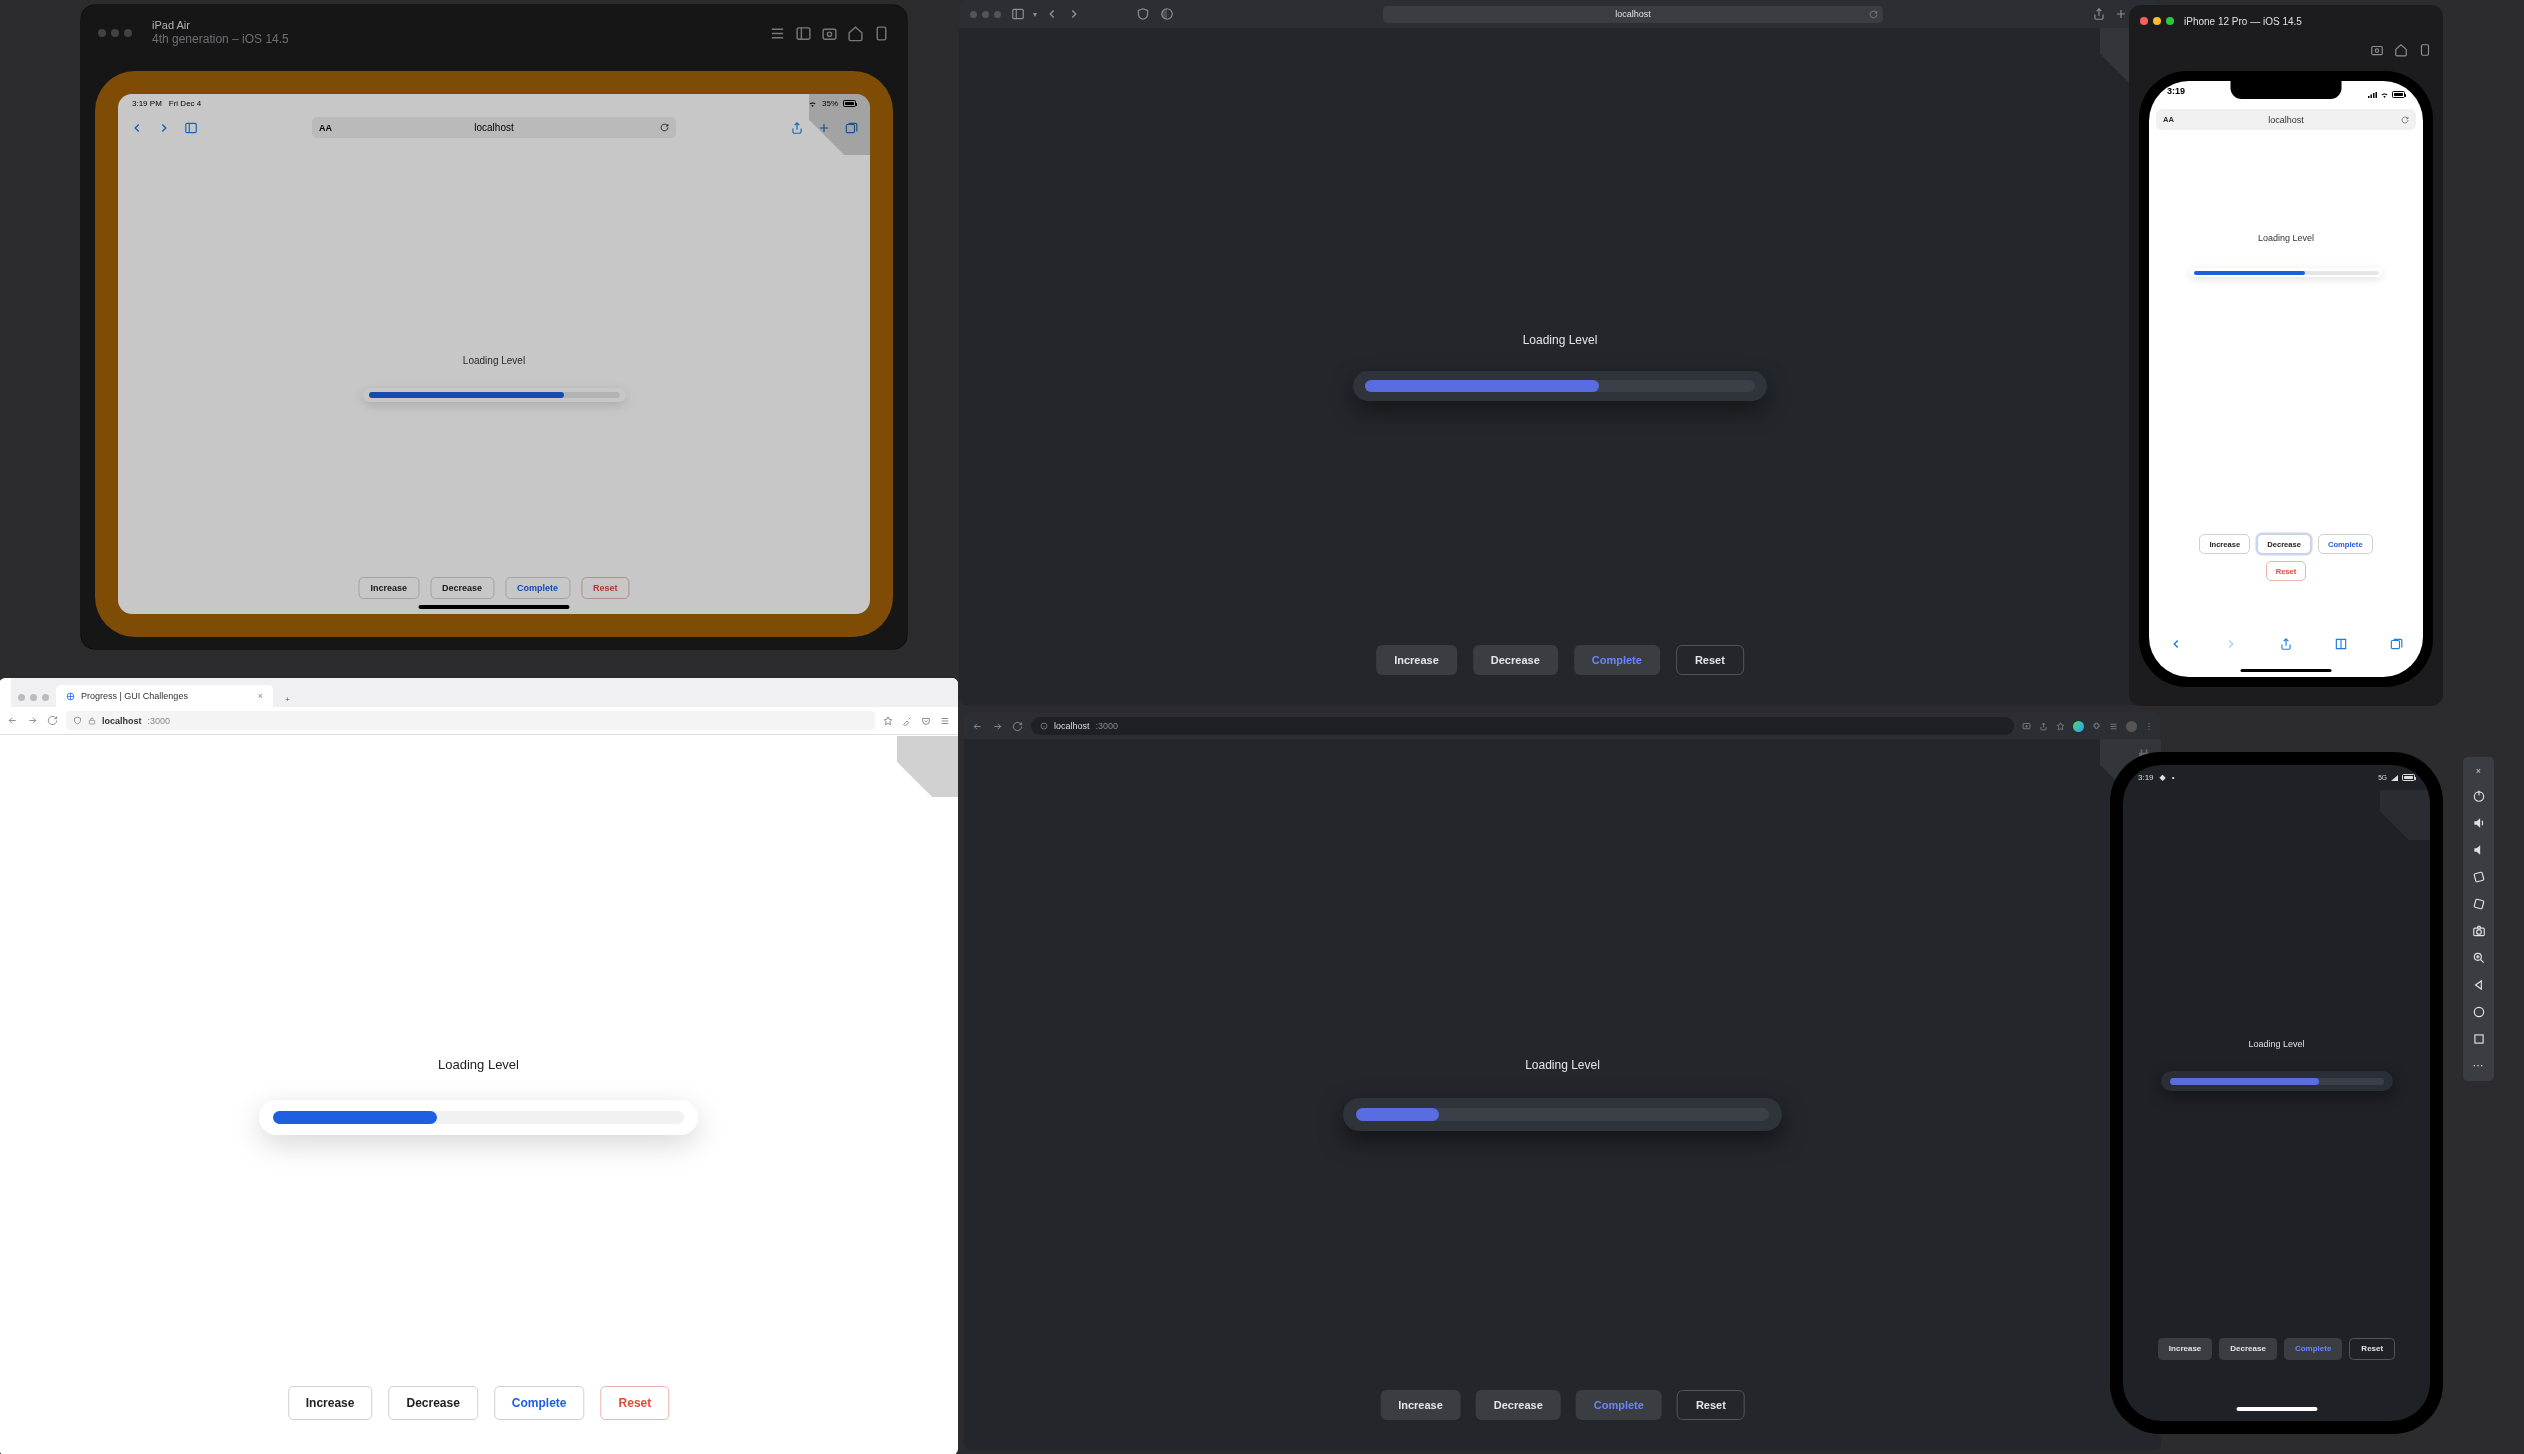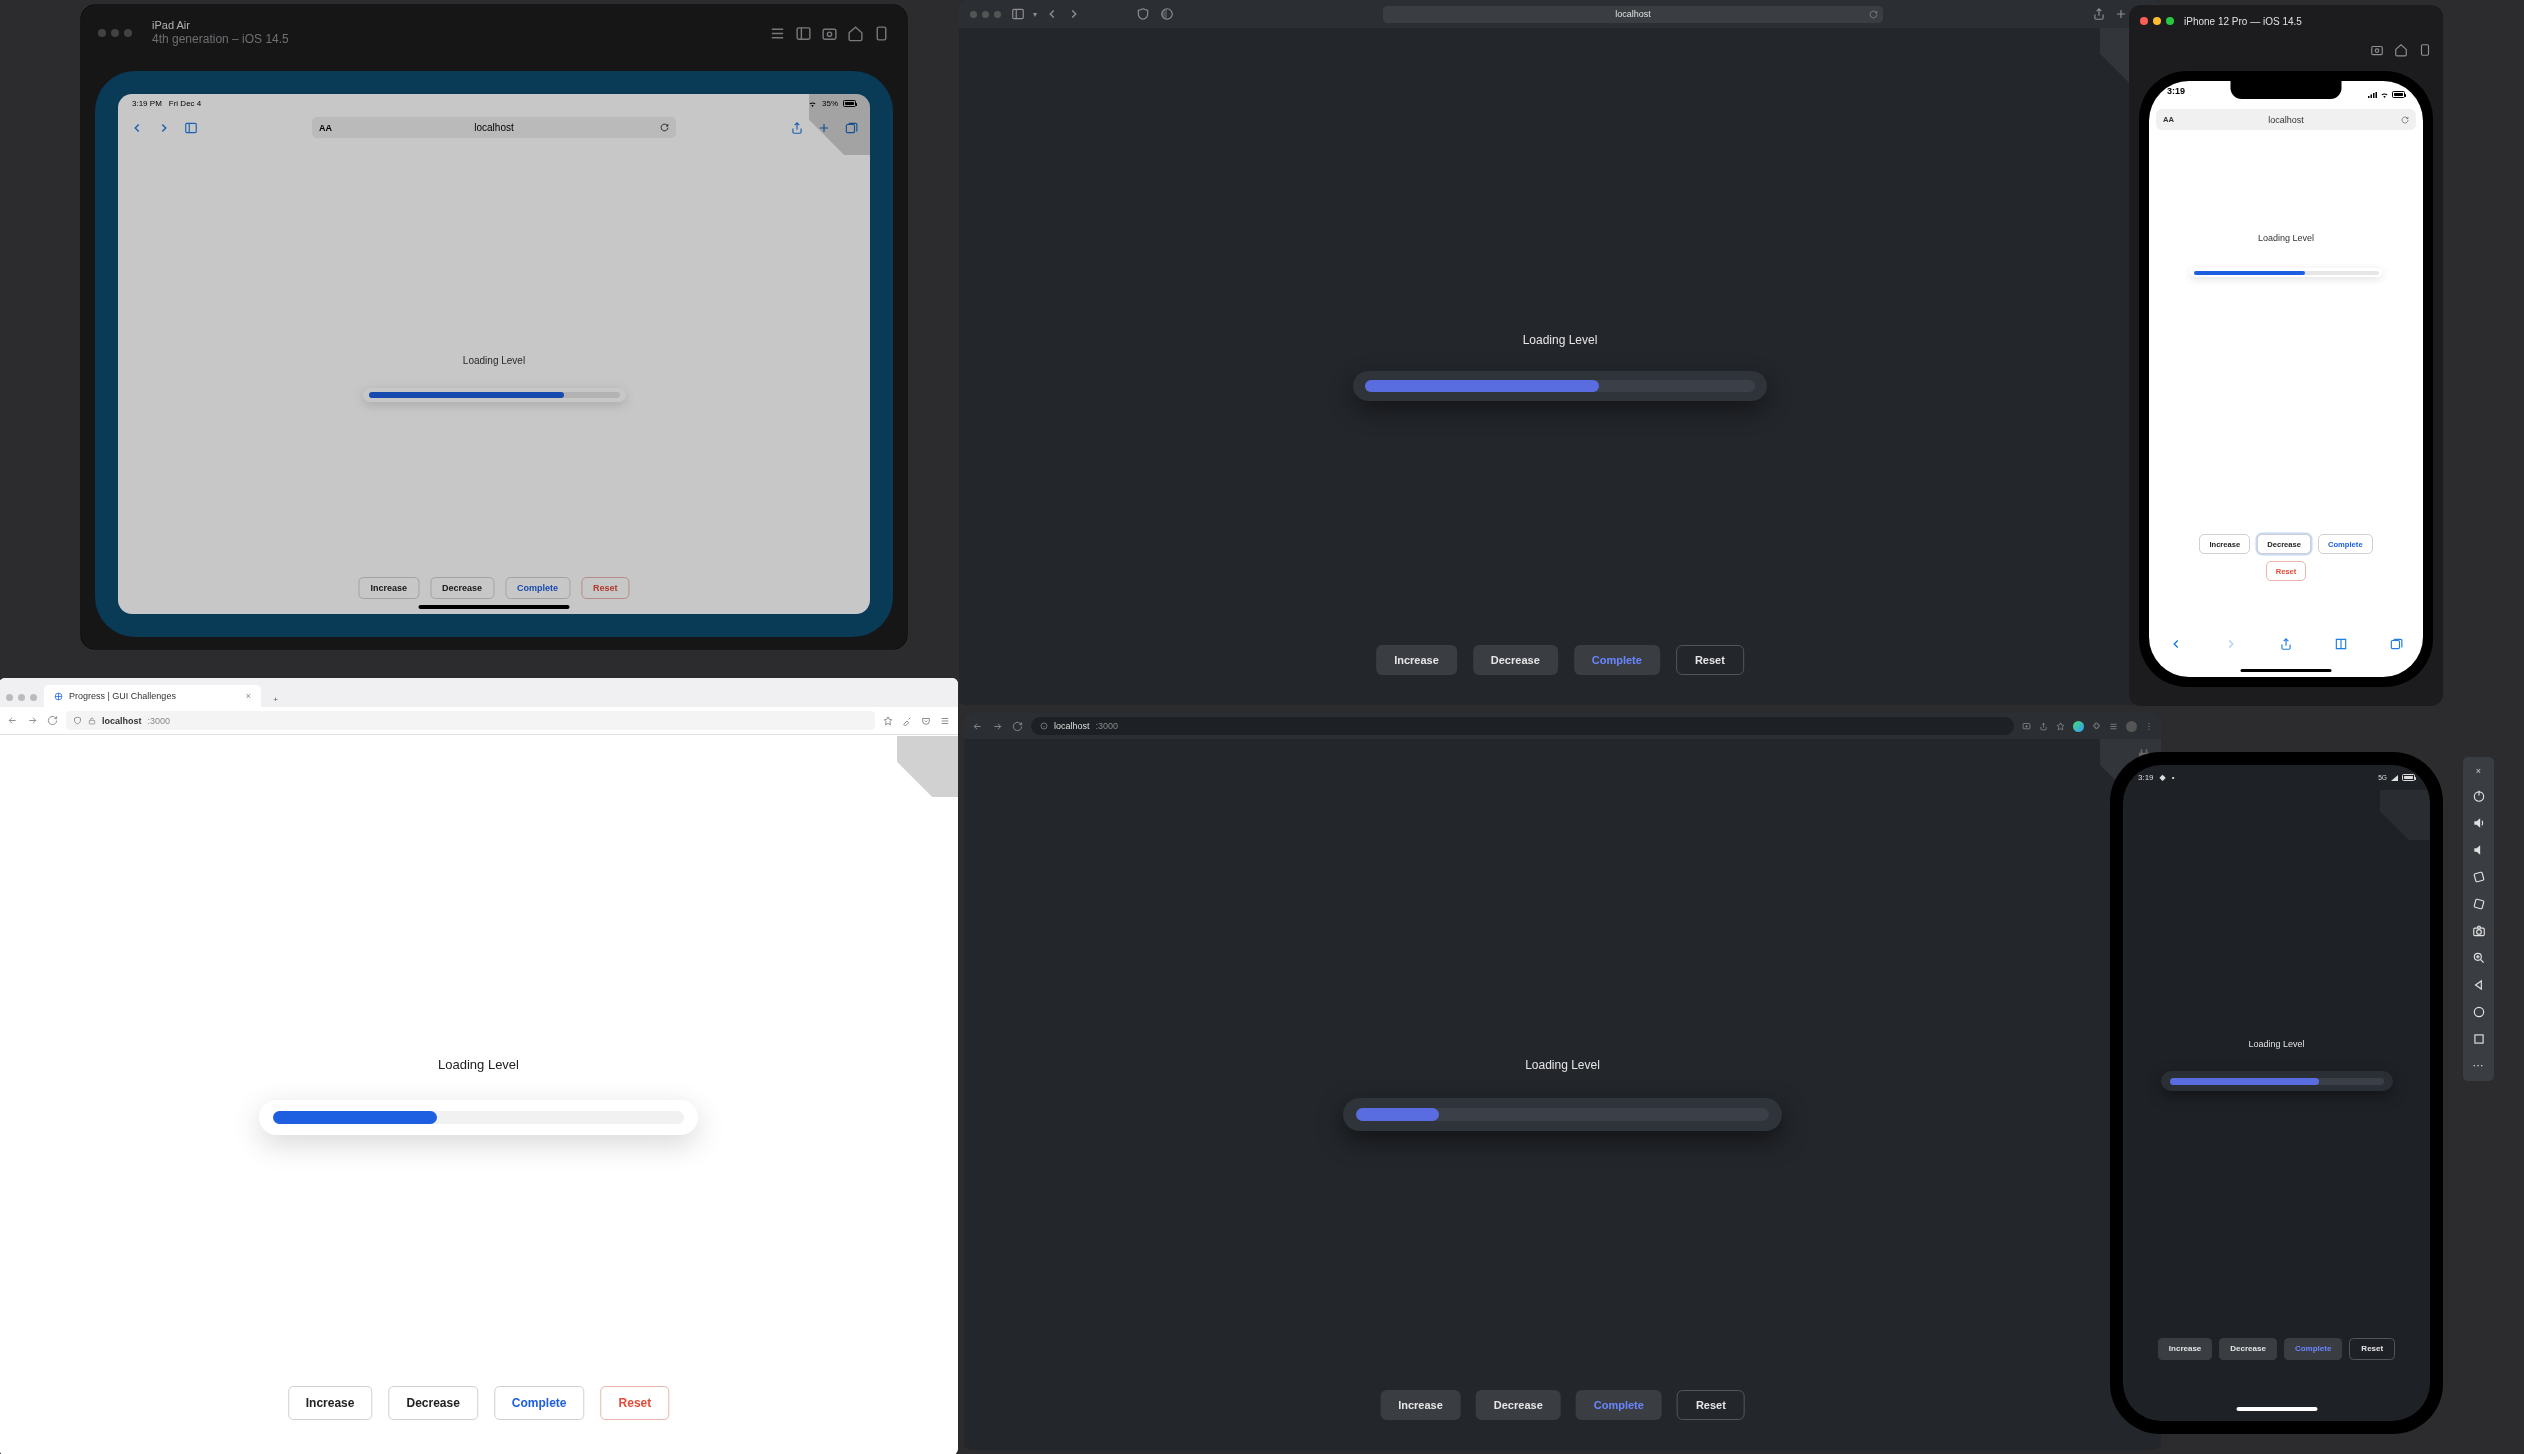--- a/index.html
+++ b/index.html
@@ -23,21 +23,21 @@
   background: #1c1c1e; border-radius: 14px; box-shadow: 0 0 0 0.5px #000;
   filter: brightness(.78);
 }
 .ipad-sim .titlebar { height: 56px; display: flex; align-items: center; padding: 0 17px; gap: 15px; }
 .ipad-sim .titlebar .titles { color: #e0e0e0; line-height: 1.2; flex: 1; margin-left: 5px; }
 .ipad-sim .titlebar .titles .t1 { font-size: 11px; font-weight: 500; }
 .ipad-sim .titlebar .titles .t2 { font-size: 12px; color: #8e8e93; }
 .ipad-sim .titlebar .tb-icons { display: flex; gap: 9px; }
 .ipad-sim .tb-icons .pill-icon { color: #9a9a9e; width: 17px; height: 17px; }
 
-.ipad-frame { position: absolute; left: 14px; top: 66px; width: 798px; height: 566px; background: #0c4a6e; border-radius: 40px; padding: 23px; }
+.ipad-frame { position: absolute; left: 14px; top: 66px; width: 798px; height: 566px; background: #a16207; border-radius: 40px; padding: 23px; }
 .ipad-screen { width: 100%; height: 100%; background: #fff; border-radius: 14px; position: relative; overflow: hidden; }
 
 .ipad-status { height: 19px; display: flex; align-items: center; justify-content: space-between; padding: 0 14px; font-size: 8px; color: #000; }
 .ipad-status .left { display: flex; gap: 7px; align-items: center; }
 .ipad-status .right { display: flex; gap: 5px; align-items: center; }
 .ipad-toolbar { height: 29px; display: flex; align-items: center; padding: 0 12px; gap: 9px; }
 .ipad-toolbar .urlfield { flex: 1; max-width: 364px; margin: 0 auto; height: 21px; background: #eee; border-radius: 5px; display: flex; align-items: center; justify-content: center; gap: 6px; font-size: 10px; color: #000; position: relative; }
 .ipad-toolbar .urlfield .aa { position: absolute; left: 7px; font-size: 9px; font-weight: 600; }
 .ipad-toolbar .urlfield .reload { position: absolute; right: 7px; }
 .ipad-toolbar .nav { display: flex; gap: 13px; color: #1f7de6; }
@@ -94,21 +94,21 @@
 .iphone-progress { width: 192px; height: 9px; background: #fff; border-radius: 7px; box-shadow: 0 2px 9px rgba(0,0,0,.12); padding: 2.5px 3.5px; }
 .iphone-progress .track { width: 100%; height: 4px; background: #e6e6e6; border-radius: 4px; }
 .iphone-progress .fill { width: 60%; height: 100%; background: #1d5fe0; border-radius: 4px; }
 .iphone-btns { position: absolute; bottom: 96px; left: 50%; transform: translateX(-50%); display: flex; flex-wrap: wrap; gap: 7px; justify-content: center; width: 212px; }
 .iphone-btns .btn-light { font-size: 7.6px; padding: 4.5px 9px; }
 .iphone-bottombar { position: absolute; bottom: 17px; left: 0; right: 0; height: 32px; display: flex; align-items: center; justify-content: space-around; color: #1f7de6; }
 .iphone-bottombar svg { width: 14px; height: 14px; }
 
 
 .ff { position: absolute; left: -1px; top: 678px; width: 959px; height: 777px; background: #fff; border-radius: 6px; overflow: hidden; box-shadow: 0 0 0 0.5px rgba(0,0,0,.05); }
-.ff .tabbar { height: 29px; background: #f0f0f2; display: flex; align-items: flex-end; padding: 0 7px; gap: 7px; }
+.ff .tabbar { height: 29px; background: #f0f0f2; display: flex; align-items: flex-end; padding: 0 7px; gap: 7px; margin-left: 12px; }
 .ff .tabbar .traffic .dot { width: 7px; height: 7px; background: #bbb; }
 .ff .tab { height: 22px; min-width: 217px; background: #fff; border-radius: 5px 5px 0 0; display: flex; align-items: center; padding: 0 10px; gap: 6px; font-size: 9px; color: #333; }
 .ff .tab .tab-close { margin-left: auto; color: #888; }
 .ff .newtab { width: 15px; height: 15px; display: flex; align-items: center; justify-content: center; color: #555; }
 .ff .toolbar { height: 28px; display: flex; align-items: center; padding: 0 8px; gap: 8px; border-bottom: 0.5px solid #e0e0e0; }
 .ff .toolbar .nav { display: flex; gap: 9px; color: #888; }
 .ff .urlbar { flex: 1; height: 19px; background: #f4f4f4; border-radius: 4px; display: flex; align-items: center; padding: 0 7px; gap: 6px; font-size: 9px; color: #333; }
 .ff .urlbar .muted { color: #888; }
 .ff .tools { display: flex; gap: 9px; color: #777; }
 .ff .body { position: absolute; inset: 58px 0 0 0; display: flex; flex-direction: column; align-items: center; justify-content: center; gap: 28px; }

